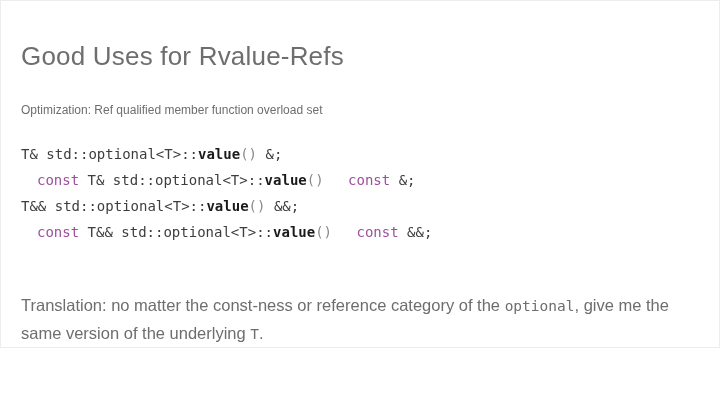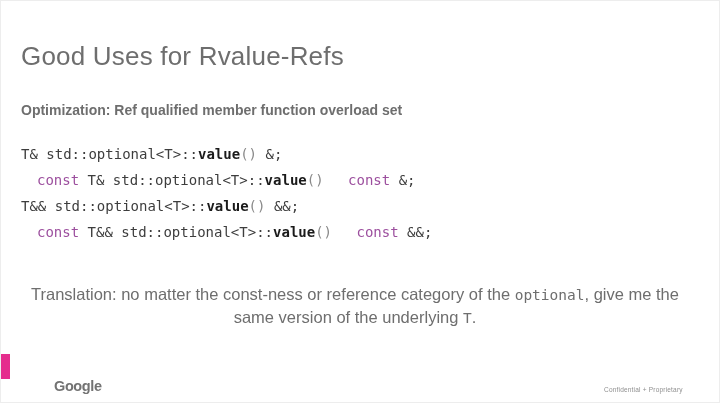--- a/index.html
+++ b/index.html
@@ -4,44 +4,44 @@
 <style>
   html, body {
     margin: 0;
     padding: 0;
     background: #ffffff;
     font-family: "Liberation Sans", sans-serif;
   }
   .slide {
     position: relative;
     width: 720px;
-    height: 403px;
+    height: 348px;
     background: #ffffff;
     overflow: hidden;
     box-sizing: border-box;
     border: 1px solid #ededed;
   }
   .slide-title {
     position: absolute;
     left: 20px;
     top: 40px;
     font-size: 26px;
     line-height: 30px;
     font-weight: 400;
     color: var(--text-gray);
     letter-spacing: 0.2px;
     white-space: nowrap;
   }
   .slide-subtitle {
     position: absolute;
     left: 20px;
     top: 99px;
-    font-size: 14px;
+    font-size: 12px;
     line-height: 20px;
-    font-weight: 700;
+    font-weight: 400;
     color: var(--text-gray);
     white-space: nowrap;
     text-align: center;
   }
   .code-block {
     position: absolute;
     left: 20px;
     top: 140px;
     font-family: "DejaVu Sans Mono", "Liberation Mono", monospace;
     font-size: 14px;
@@ -50,26 +50,25 @@
     white-space: pre;
   }
   .code-line { white-space: pre; }
   .tok-plain { color: var(--code-plain); }
   .tok-kw    { color: var(--kw); margin-left: 16px; }
   .tok-fn    { color: var(--code-fn); font-weight: 700; }
   .tok-paren { color: var(--code-paren); }
   .translation {
     position: absolute;
     left: 20px;
-    top: 282px;
+    top: 291px;
     width: 668px;
     font-size: 16.5px;
-    line-height: 22px;
+    line-height: 27px;
     color: var(--text-gray);
-    text-align: center;
   }
   .translation .seg-mono {
     font-family: "DejaVu Sans Mono", "Liberation Mono", monospace;
     font-size: 14.5px;
     color: var(--text-gray);
   }
   .accent-bar {
     position: absolute;
     left: 0;
     top: 353px;

